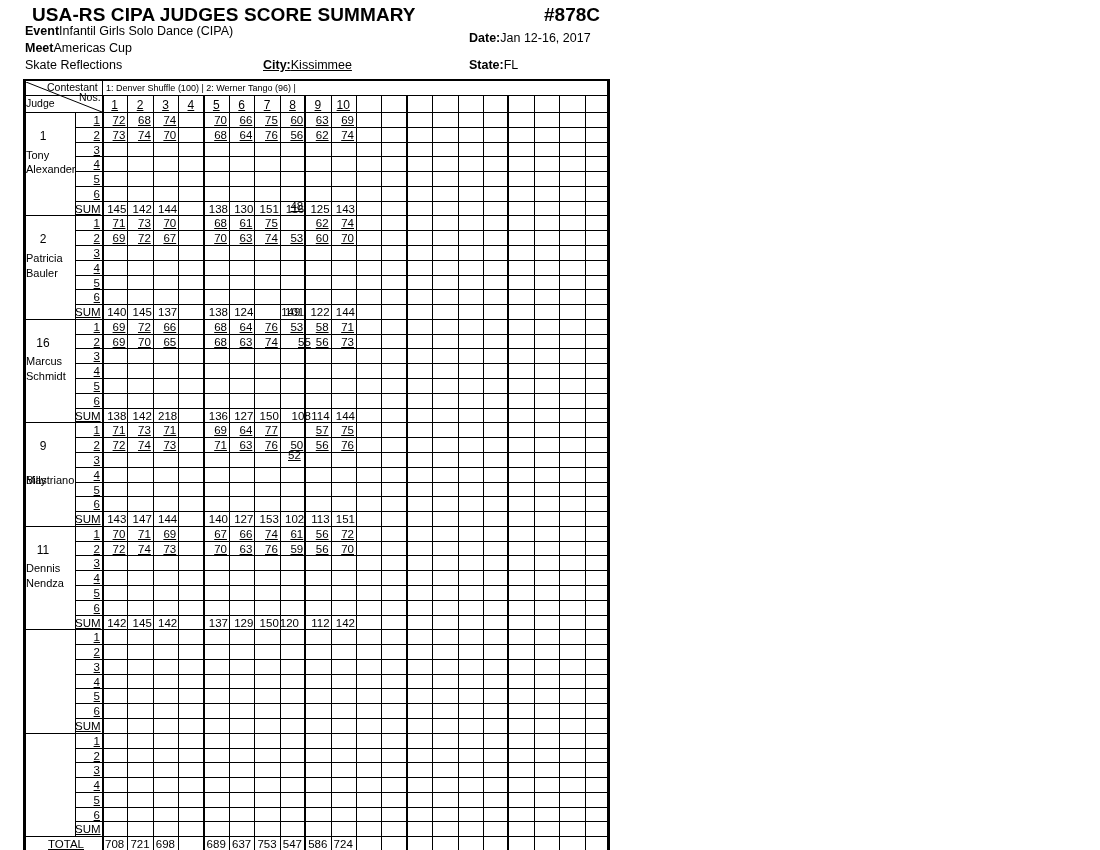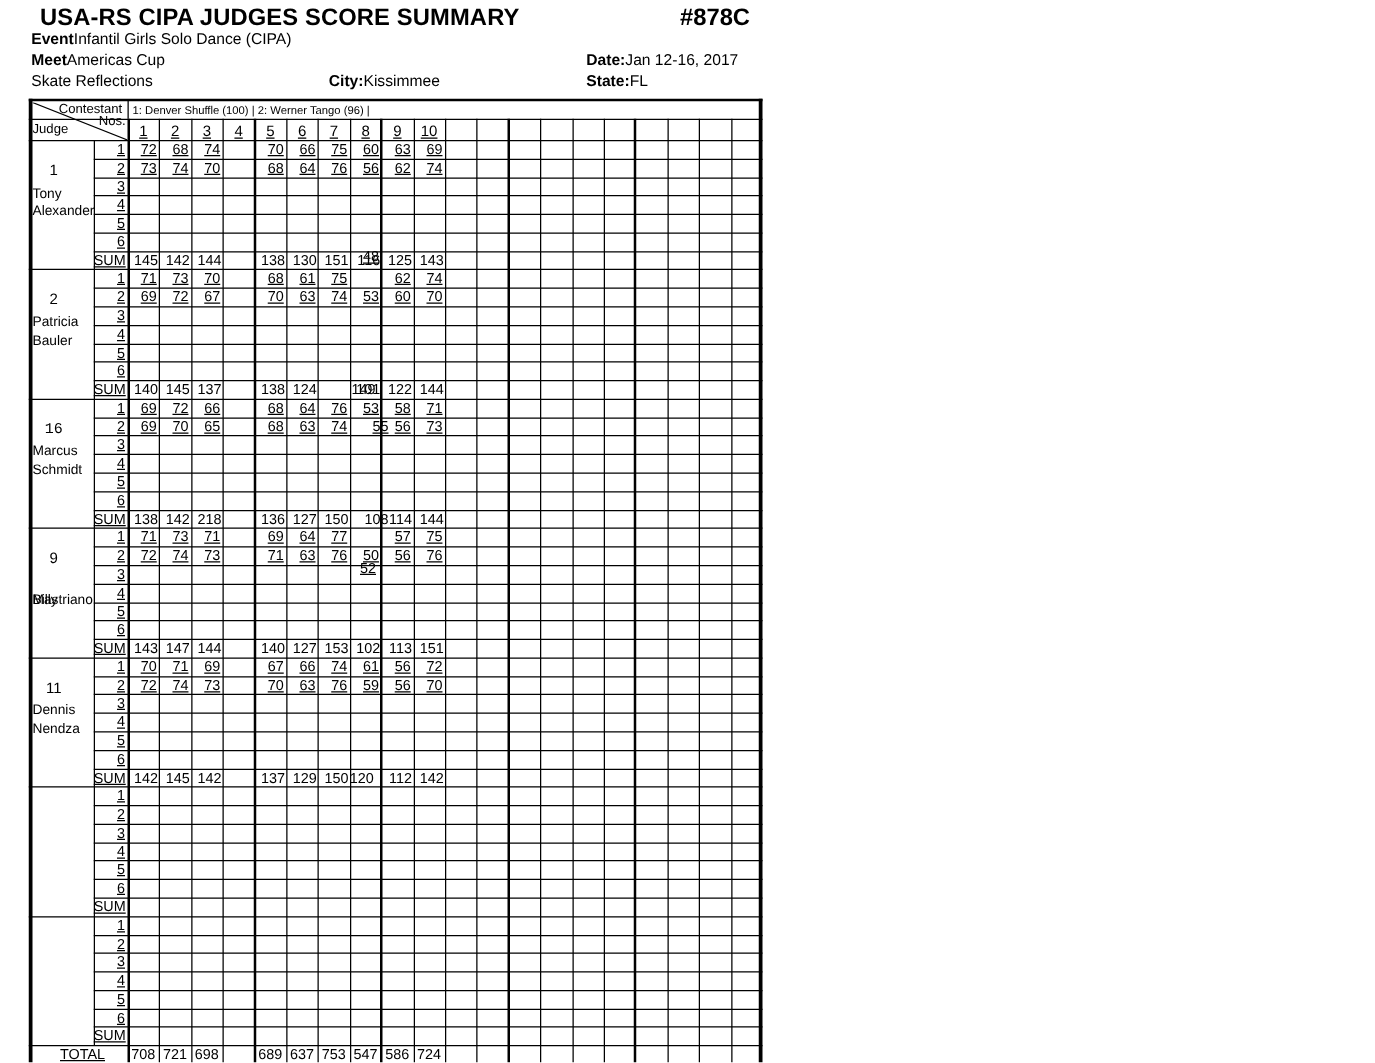--- a/index.html
+++ b/index.html
@@ -21,23 +21,23 @@
   .contest { position: absolute; font-size: 9px; }
 </style>
 </head>
 <body>
 
 <div class="title">USA-RS CIPA JUDGES SCORE SUMMARY</div>
 <div class="docno">#878C</div>
 
 <div class="hdr" style="left:25px;top:24px;"><b>Event</b><span>Infantil Girls Solo Dance  (CIPA)</span></div>
 <div class="hdr" style="left:25px;top:41px;"><b>Meet</b><span>Americas Cup</span></div>
-<div class="hdr" style="left:469px;top:41px;"><b>Date:</b><span>Jan 12-16, 2017</span></div>
+<div class="hdr" style="left:469px;top:31px;"><b>Date:</b><span>Jan 12-16, 2017</span></div>
 <div class="hdr" style="left:25px;top:58px;">Skate Reflections</div>
-<div class="hdr" style="left:263px;top:58px;"><b>City:</b><span>Kissimmee</span></div>
+<div class="hdr" style="left:263px;top:58px;text-decoration:underline;"><b>City:</b><span>Kissimmee</span></div>
 <div class="hdr" style="left:469px;top:58px;"><b>State:</b><span>FL</span></div>
 
 <div class="sheet"></div>
 <div id="grid">
     <div class="hline" style="left:23px;top:95px;width:587px;"></div>
     <div class="hline" style="left:23px;top:112px;width:587px;border-top-width:1px;"></div>
     <svg style="position:absolute;left:26px;top:82px;" width="76" height="30">
       <line x1="0" y1="0" x2="76" y2="30" stroke="#000" stroke-width="1"></line>
     </svg>
     <div class="contest" style="left:47px;top:81px;font-size:10.5px;">Contestant</div>
@@ -170,21 +170,21 @@
     <div class="hline" style="left:75px;top:348.47999999999996px;width:535px;"></div>
     <div class="rowno" style="left:75px;top:350.47999999999996px;width:25px;">3</div>
     <div class="hline" style="left:75px;top:363.25999999999993px;width:535px;"></div>
     <div class="rowno" style="left:75px;top:365.25999999999993px;width:25px;">4</div>
     <div class="hline" style="left:75px;top:378.03999999999996px;width:535px;"></div>
     <div class="rowno" style="left:75px;top:380.03999999999996px;width:25px;">5</div>
     <div class="hline" style="left:75px;top:392.81999999999994px;width:535px;"></div>
     <div class="rowno" style="left:75px;top:394.81999999999994px;width:25px;">6</div>
     <div class="hline" style="left:75px;top:407.59999999999997px;width:535px;"></div>
     <div class="rowno" style="left:75px;top:409.59999999999997px;width:25px;">SUM</div>
-    <div class="jnum" style="left:23px;top:335.69999999999993px;font-family:Liberation Mono, monospace;">16</div>
+    <div class="jnum" style="left:23px;top:335.69999999999993px;">16</div>
     <div class="jname" style="left:26px;top:354.47999999999996px;">Marcus</div>
     <div class="jname" style="left:26px;top:369.25999999999993px;">Schmidt</div>
     <div class="num" style="left:102px;top:320.91999999999996px;width:23.4px;">69</div>
     <div class="num" style="left:127.4px;top:320.91999999999996px;width:23.4px;">72</div>
     <div class="num" style="left:152.8px;top:320.91999999999996px;width:23.4px;">66</div>
     <div class="num" style="left:203.6px;top:320.91999999999996px;width:23.4px;">68</div>
     <div class="num" style="left:229px;top:320.91999999999996px;width:23.4px;">64</div>
     <div class="num" style="left:254.39999999999998px;top:320.91999999999996px;width:23.4px;">76</div>
     <div class="num" style="left:279.79999999999995px;top:320.91999999999996px;width:23.4px;">53</div>
     <div class="num" style="left:305.2px;top:320.91999999999996px;width:23.4px;">58</div>

